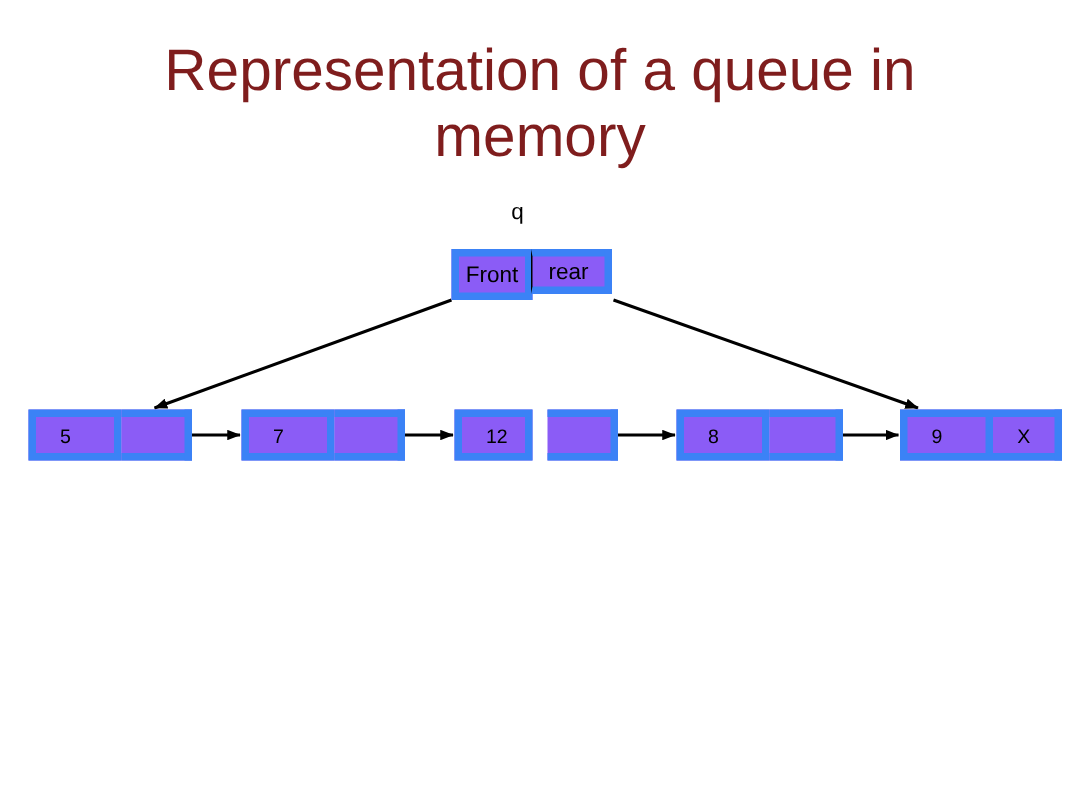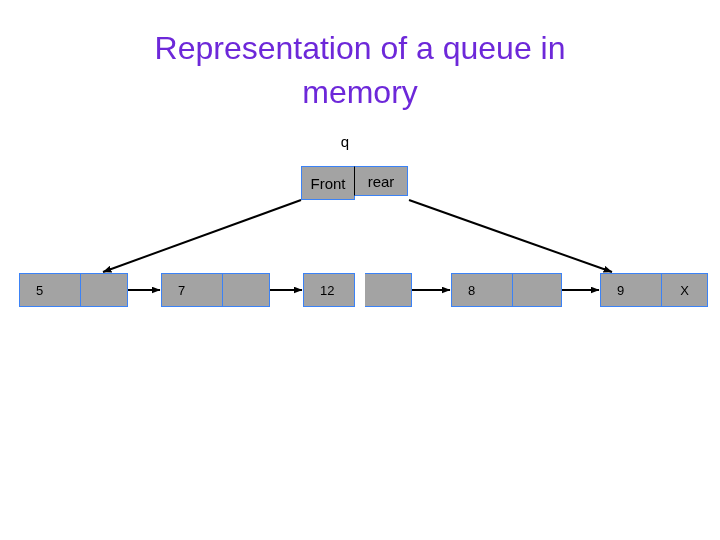--- a/index.html
+++ b/index.html
@@ -22,43 +22,43 @@
     height: 540px;
   }
 
   
   #slide-title {
     position: absolute;
     left: 60px;
     top: 26px;
     width: 600px;
     text-align: center;
-    font-size: 32px;
+    font-size: 39px;
     line-height: 44px;
     font-weight: normal;
-    color: #6d28d9;
+    color: #7f1d1d;
     white-space: pre-line;
   }
 
   
   #wire-layer {
     position: absolute;
     left: 0;
     top: 0;
     width: 720px;
     height: 540px;
     pointer-events: none;
   }
 
   
   .cell {
     position: absolute;
     box-sizing: border-box;
-    background: #a3a3a3;
-    border: 1px solid #3b82f6;
+    background: #8b5cf6;
+    border: 5px solid #3b82f6;
     display: flex;
     align-items: center;
     justify-content: center;
     font-size: 15px;
     line-height: 1;
     color: #000000;
   }
   .cell.node-data {
     justify-content: flex-start;
     padding-left: 16px;

